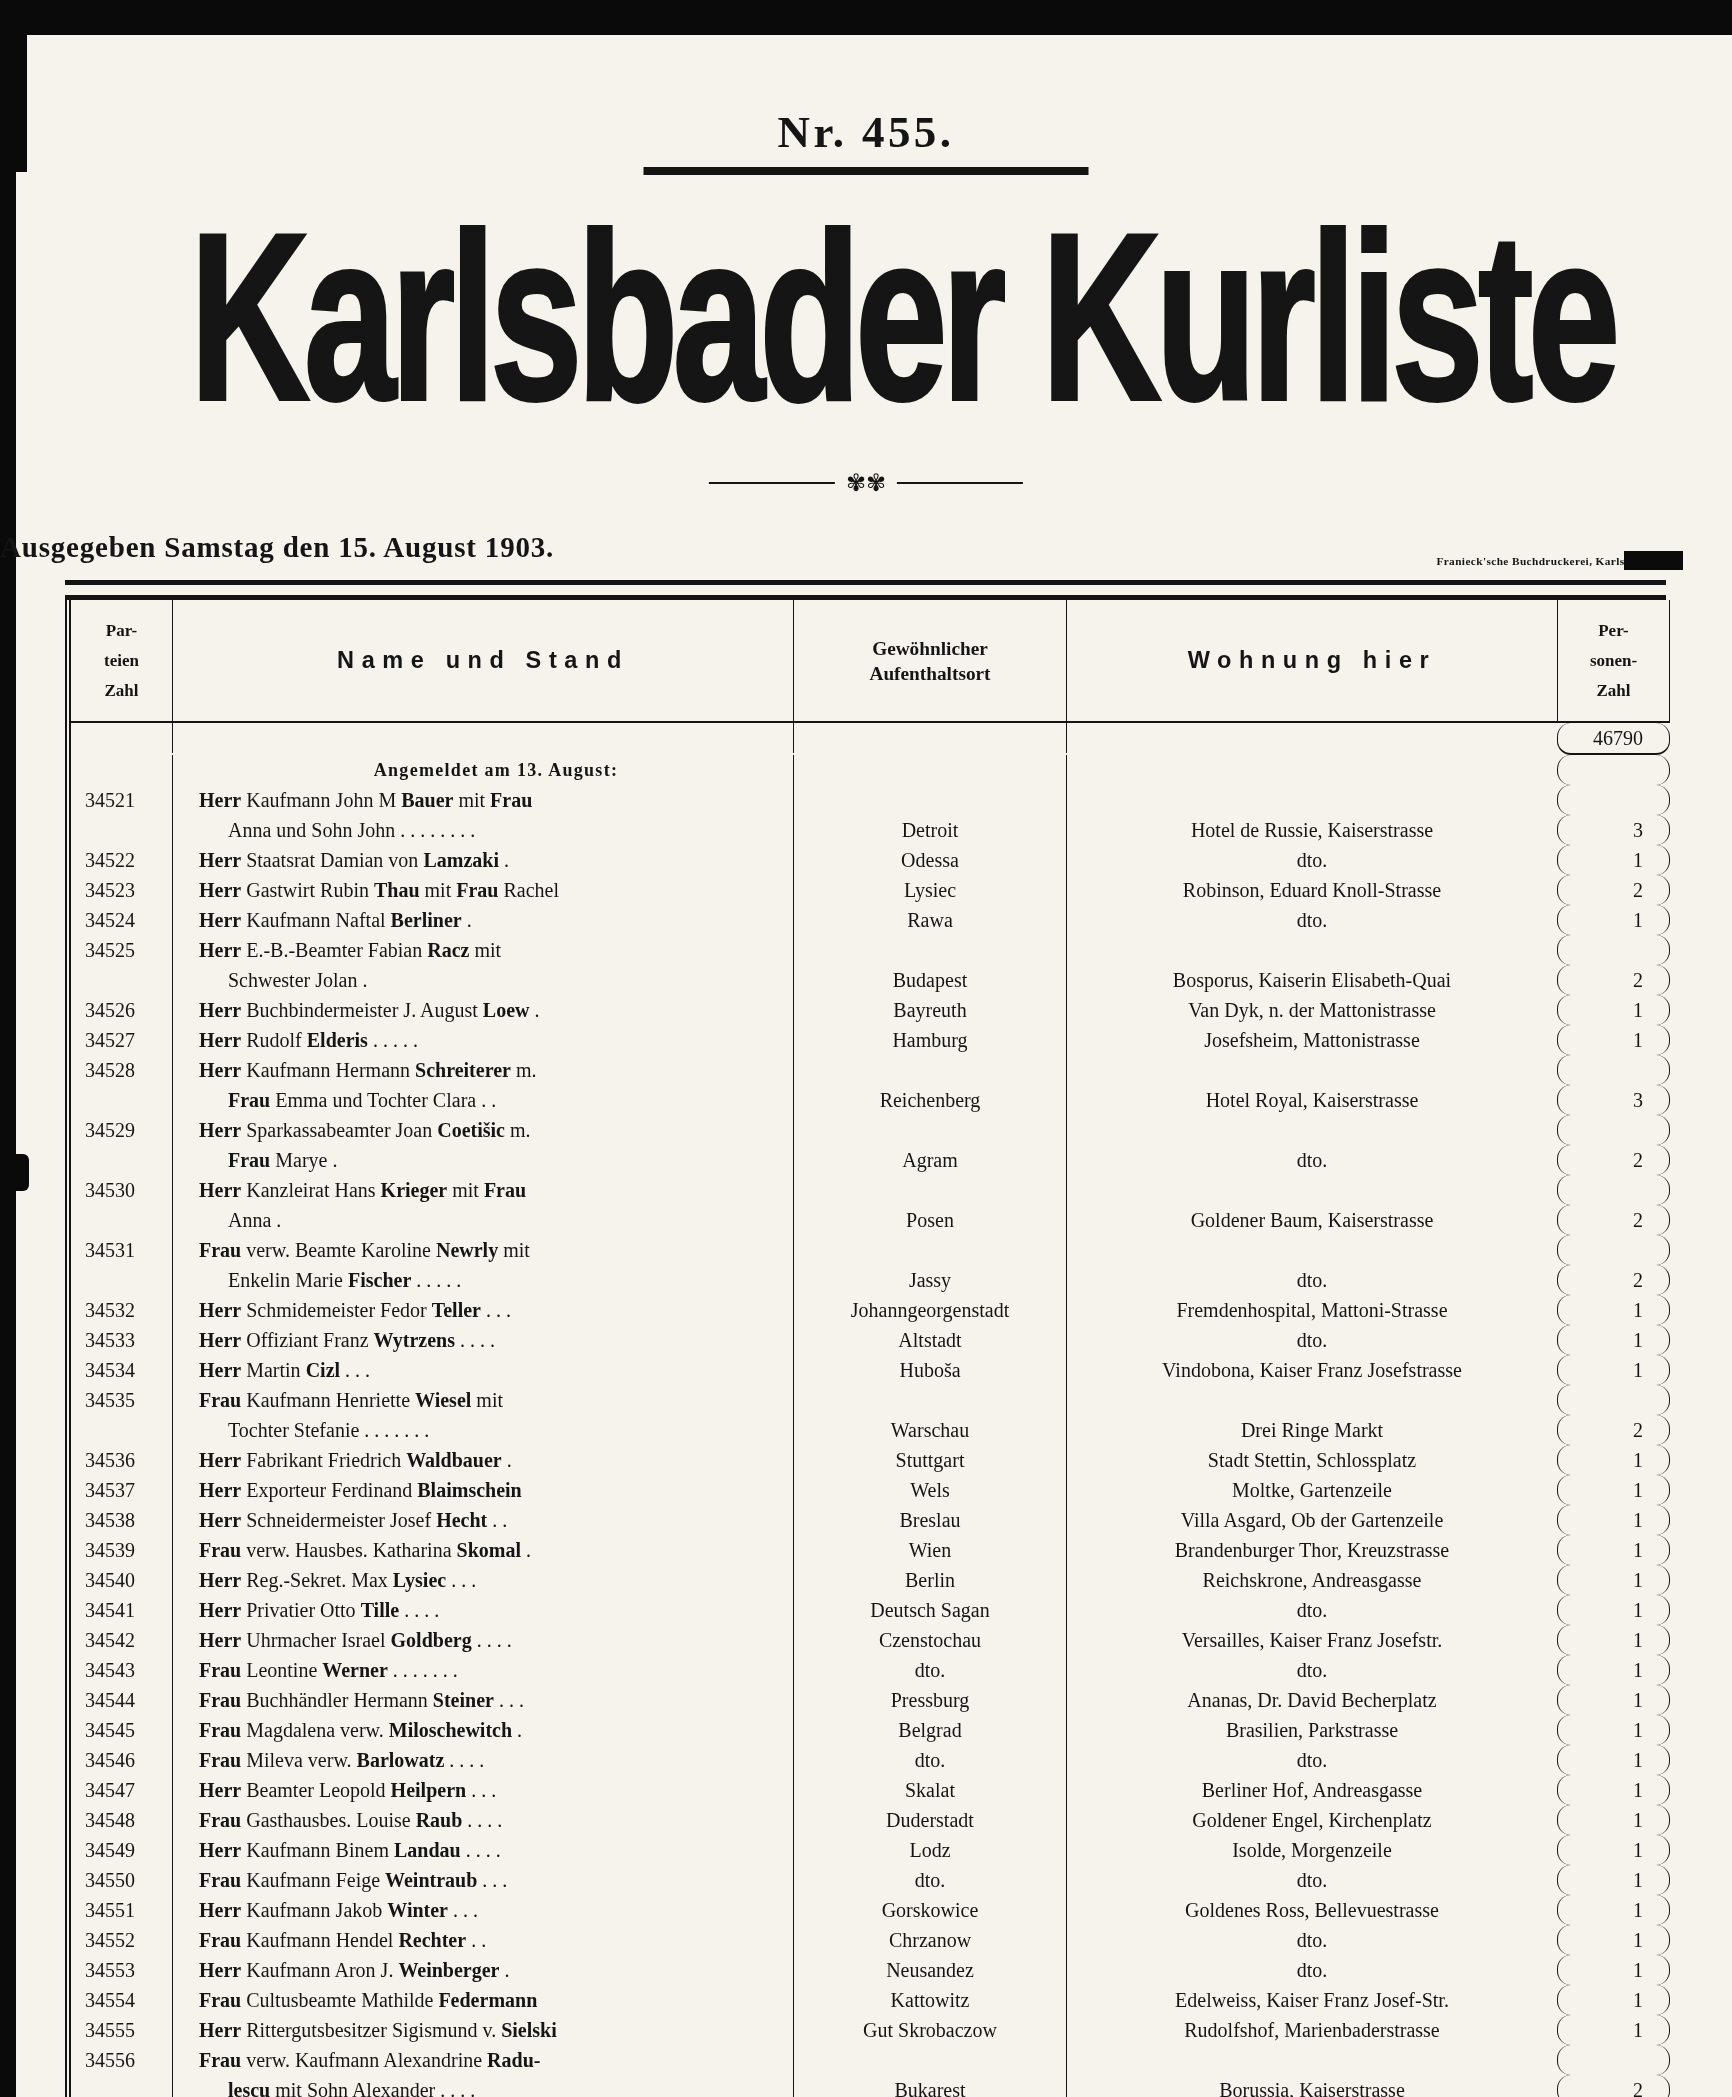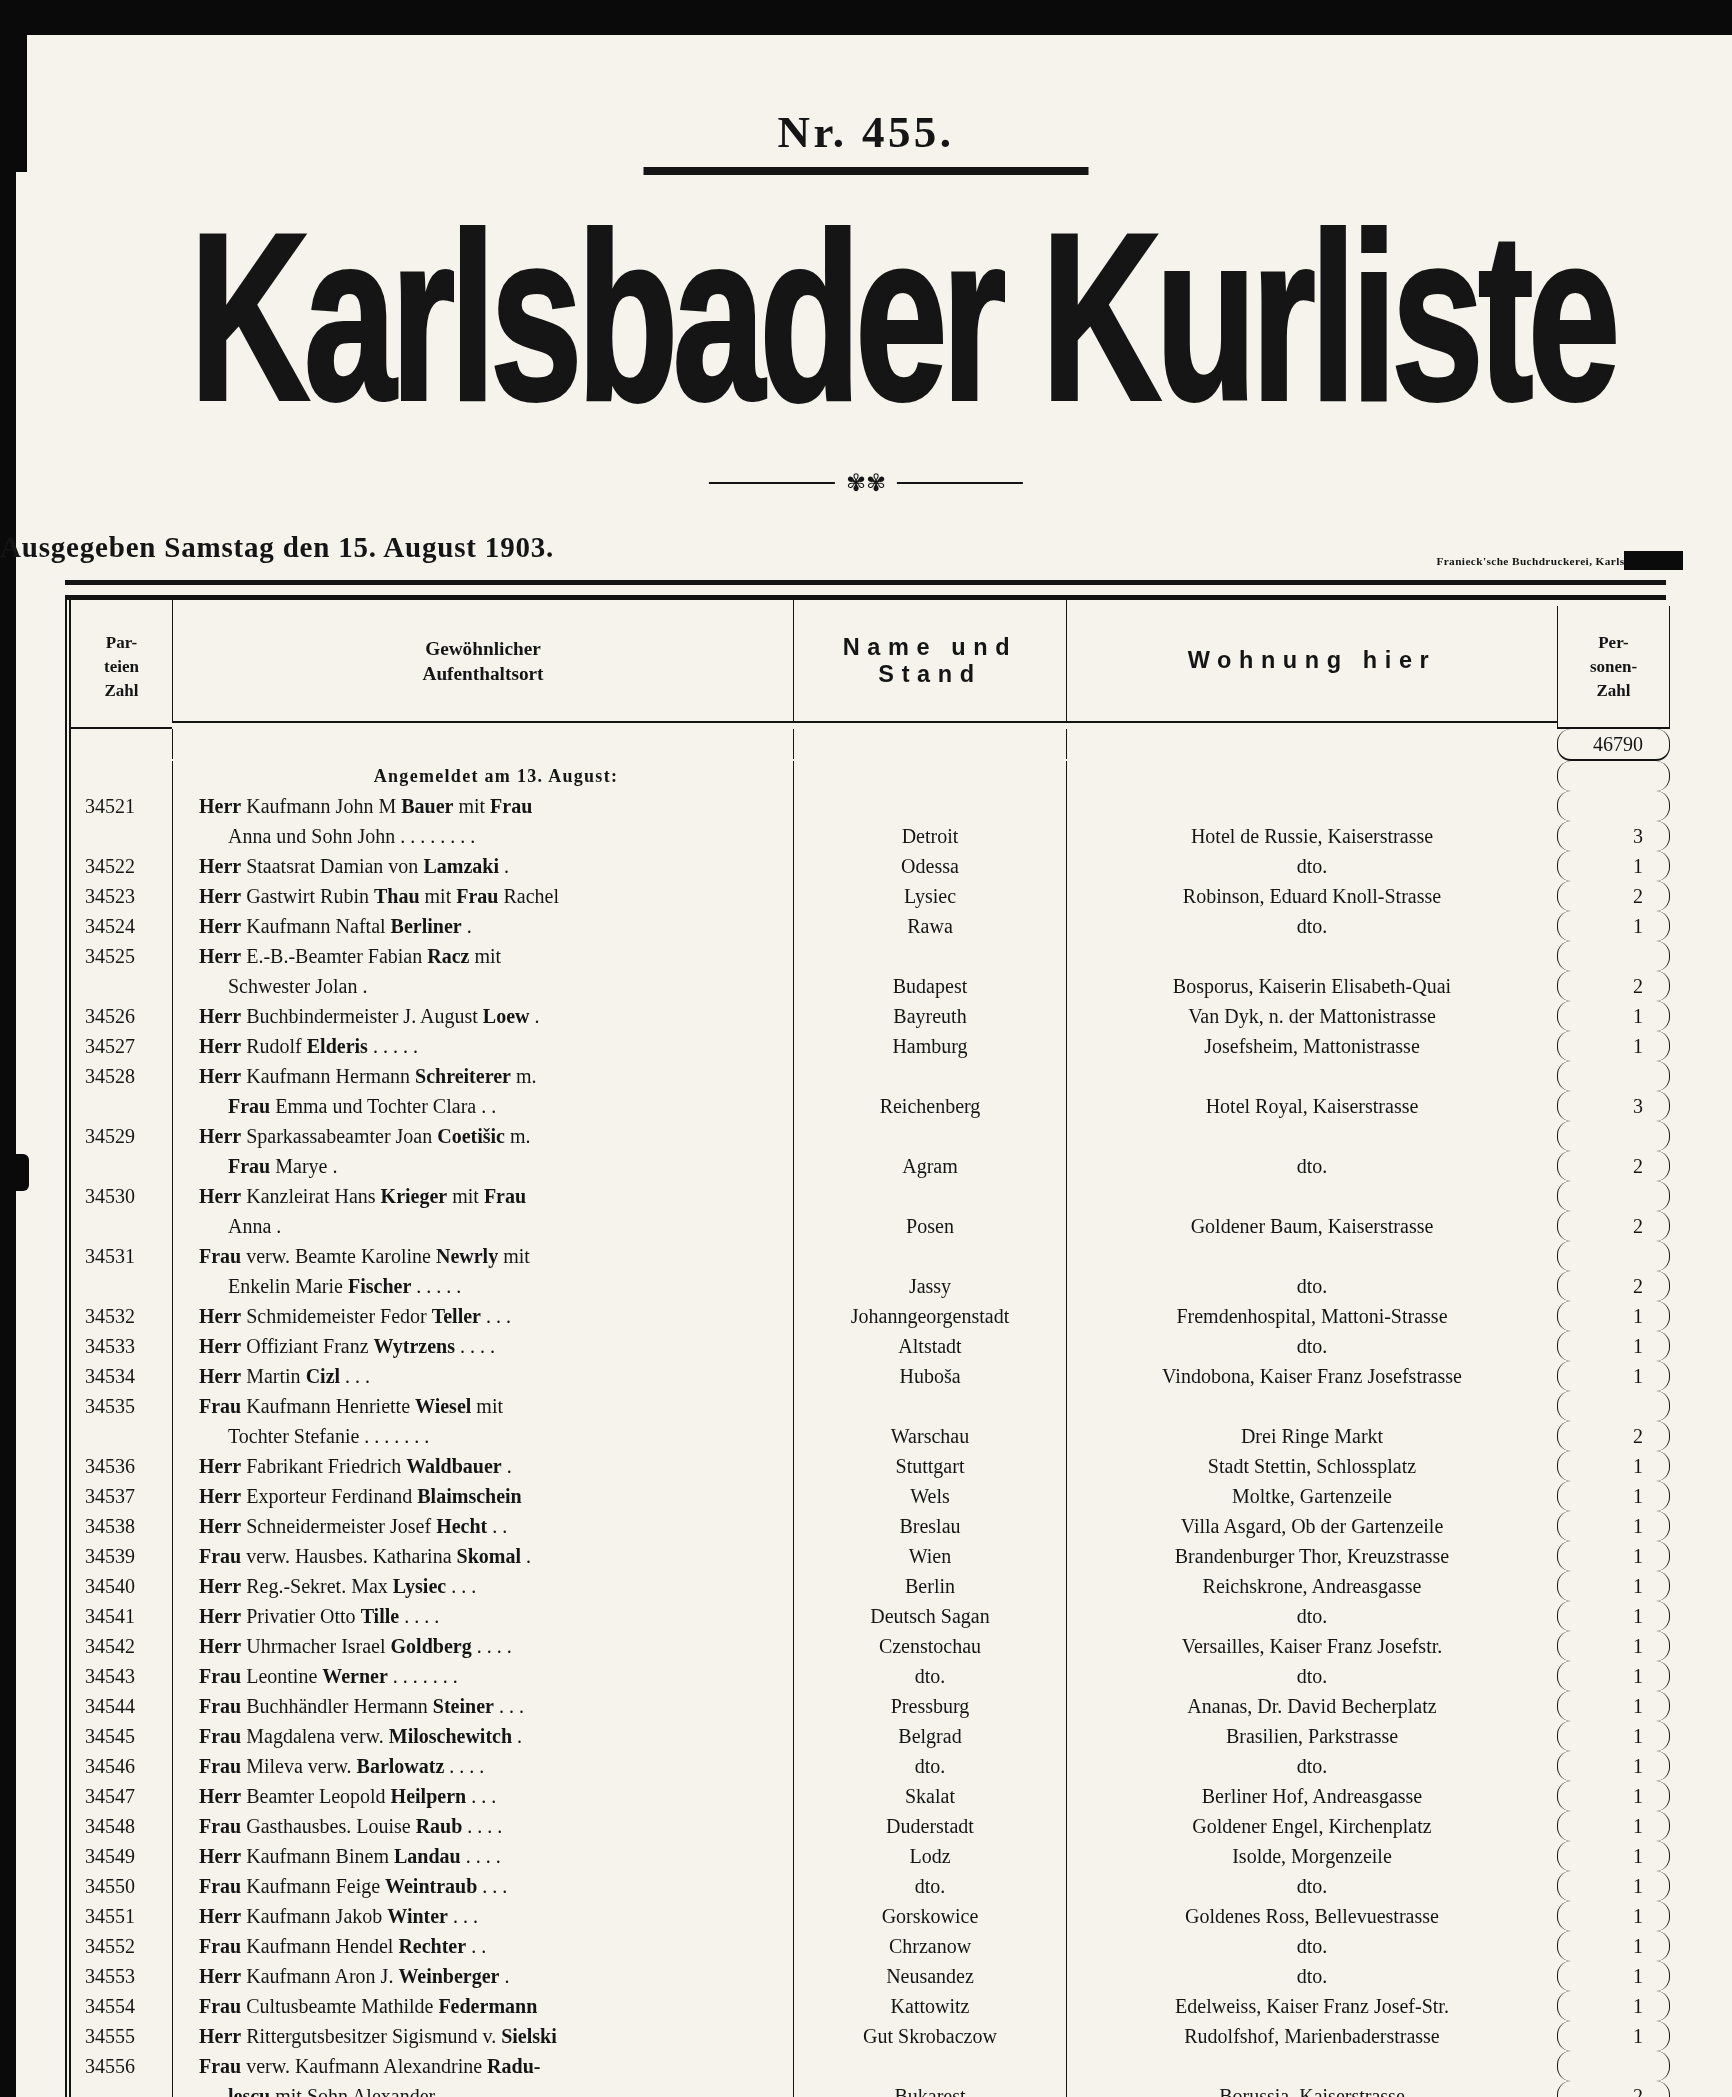--- a/index.html
+++ b/index.html
@@ -45,21 +45,21 @@
   .top-rule{height:10px;border-top:5px solid #141414;border-bottom:5px solid #141414;}
   .grid{
     display:grid;
     grid-template-columns:101px 621px 273px 491px 113px;
     border-left:6.3px double #141414;
   }
   .h{
     height:121px;display:flex;flex-direction:column;justify-content:center;align-items:center;
     font-weight:bold;border-bottom:2.5px solid #141414;text-align:center;
   }
-  .h.hc1,.h.hc5{font-size:17px;line-height:24px;white-space:pre-line;margin-top:6px;}
+  .h.hc1,.h.hc5{font-size:17px;line-height:30px;white-space:pre-line;}
   .h.hc3{font-size:19.3px;line-height:25px;white-space:pre-line;}
   .h.hc2,.h.hc4{font-family:"Liberation Sans","DejaVu Sans",sans-serif;
     font-size:23.5px;letter-spacing:7.6px;}
   .c2,.c3,.c4,.c5,.hc2,.hc3,.hc4,.hc5{border-left:1.7px solid #141414;}
   .c5,.hc5{border-right:1.7px solid #141414;}
 
   .b{height:30px;line-height:30px;font-size:20px;white-space:nowrap;}
   .b.c1{padding-left:14px;}
   .b.c2{padding-left:26px;}
   .b.c2.cont{padding-left:55px;}
@@ -97,23 +97,23 @@
   <div class="printer">Franieck'sche Buchdruckerei, Karlsbad</div>
   <div class="printer-blob"></div>
 
   <div class="table">
     <div class="top-rule"></div>
     <div class="grid">
 
       <div class="h hc1">Par-
 teien
 Zahl</div>
+      <div class="h hc2">Name und Stand</div>
       <div class="h hc3">Gewöhnlicher
 Aufenthaltsort</div>
-      <div class="h hc2">Name und Stand</div>
       <div class="h hc4">Wohnung hier</div>
       <div class="h hc5">Per-
 sonen-
 Zahl</div>
 
       <div class="b c1"></div>
       <div class="b c2"></div>
       <div class="b c3"></div>
       <div class="b c4"></div>
       <div class="b c5 carry-cell">46790</div>

